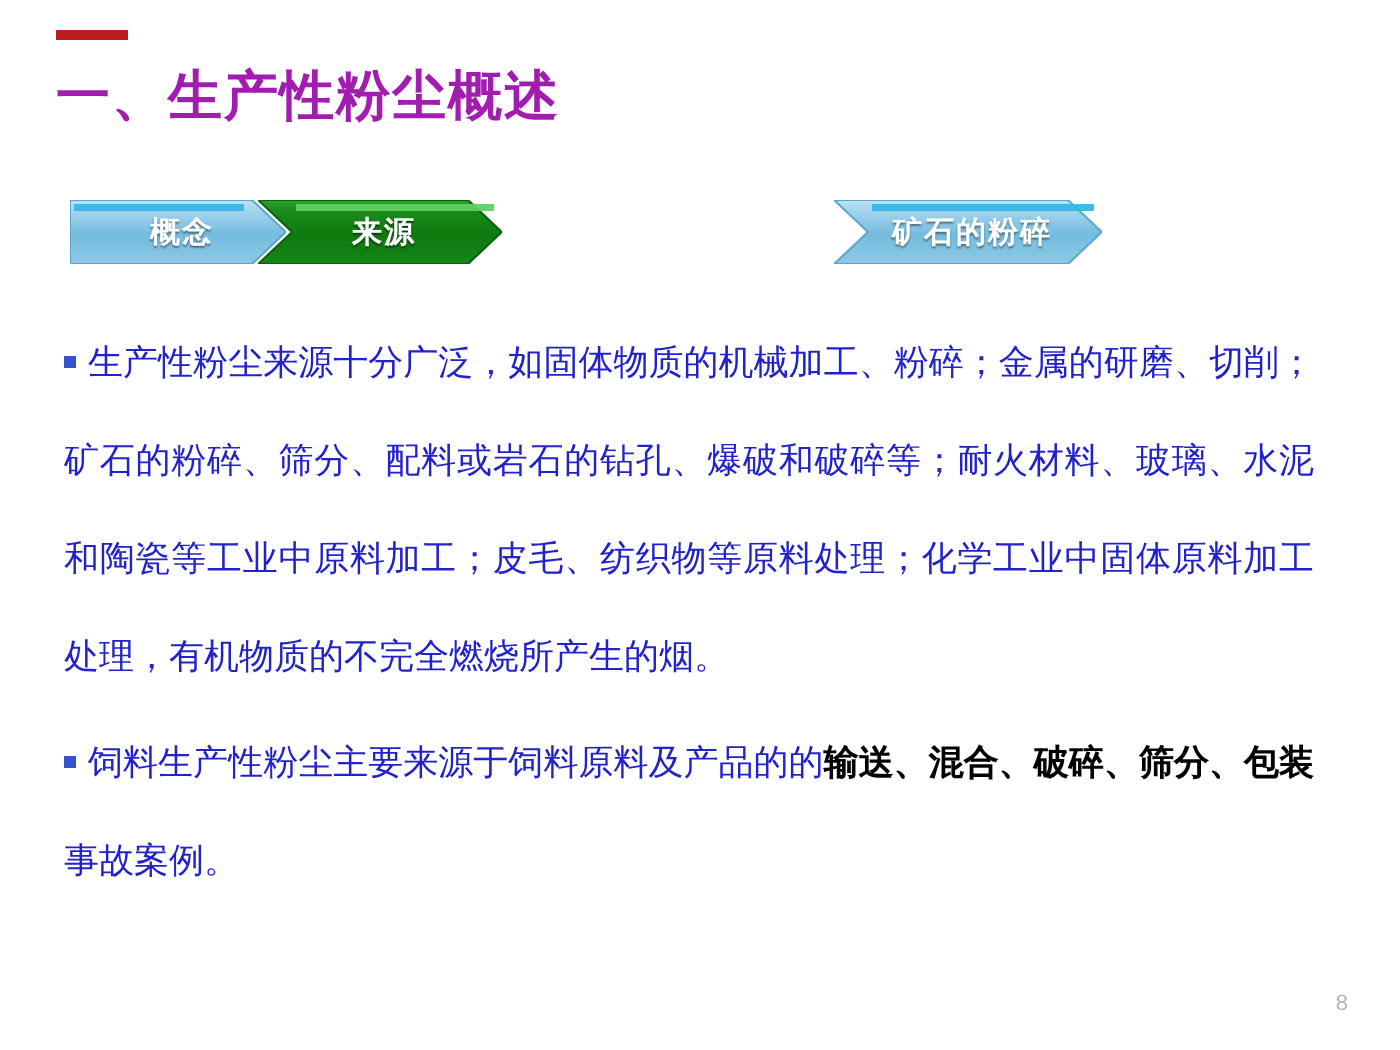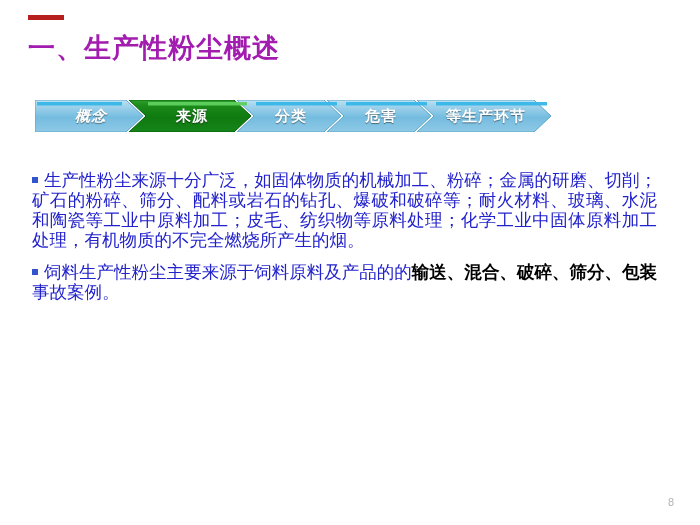--- a/index.html
+++ b/index.html
@@ -83,25 +83,24 @@
   #body-text {
     position: absolute;
     left: 32px;
     top: 158px;
     width: 625px;
   }
   .para {
     position: relative;
     color: #2222cc;
     font-size: 17.5px;
-    line-height: 20px;
+    line-height: 49px;
     text-align: justify;
     text-justify: inter-ideograph;
     margin-bottom: 4px;
-    margin-top: 12px;
   }
   .bullet-sq {
     display: inline-block;
     width: 6px;
     height: 6px;
     background: #3355cc;
     vertical-align: 3px;
     margin-right: 6px;
   }
   .para .txt {
@@ -123,21 +122,21 @@
 </head>
 <body>
 
 <div id="slide">
 
   <div id="top-accent"></div>
 
   <div id="slide-title">一、生产性粉尘概述</div>
 
   <div id="nav-bar">
-      <div class="chev" style="left: 0px; width: 108px; z-index: 10; font-style: italic;">
+      <div class="chev" style="left: 0px; width: 108px; z-index: 10;">
         <svg class="chev-shape" viewBox="0 0 108 32" preserveAspectRatio="none">
           <defs>
             <linearGradient id="g0" x1="0" y1="0" x2="0" y2="1">
               <stop offset="0%" stop-color="#bfe2f4"></stop>
               <stop offset="18%" stop-color="#a2d3ec"></stop>
               <stop offset="55%" stop-color="#74bcdf"></stop>
               <stop offset="100%" stop-color="#8fc9e6"></stop>
             </linearGradient>
           </defs>
           <path d="M0,0 L91,0 L108,16 L91,32 L0,32 Z" fill="url(#g0)" stroke="#5aa6c9" stroke-width="1"></path>
@@ -153,64 +152,34 @@
               <stop offset="18%" stop-color="#1a8a1a"></stop>
               <stop offset="55%" stop-color="#0f7a10"></stop>
               <stop offset="100%" stop-color="#15851a"></stop>
             </linearGradient>
           </defs>
           <path d="M0,0 L105,0 L122,16 L105,32 L0,32 L17,16 Z" fill="url(#g1)" stroke="#0b5f0b" stroke-width="1"></path>
           <rect x="19" y="2" width="99" height="3.5" fill="#5fd05f" opacity="0.95"></rect>
         </svg>
         <span class="chev-label">来源</span>
       </div>
-      <div class="chev" style="left: 202px; width: 104px; z-index: 8;">
-        <svg class="chev-shape" viewBox="0 0 104 32" preserveAspectRatio="none">
-          <defs>
-            <linearGradient id="g2" x1="0" y1="0" x2="0" y2="1">
-              <stop offset="0%" stop-color="#bfe2f4"></stop>
-              <stop offset="18%" stop-color="#a2d3ec"></stop>
-              <stop offset="55%" stop-color="#74bcdf"></stop>
-              <stop offset="100%" stop-color="#8fc9e6"></stop>
-            </linearGradient>
-          </defs>
-          <path d="M0,0 L87,0 L104,16 L87,32 L0,32 L17,16 Z" fill="url(#g2)" stroke="#5aa6c9" stroke-width="1"></path>
-          <rect x="19" y="2" width="81" height="3.5" fill="#36b6e8" opacity="0.95"></rect>
-        </svg>
-        <span class="chev-label">分类</span>
-      </div>
-      <div class="chev" style="left: 292px; width: 104px; z-index: 7;">
-        <svg class="chev-shape" viewBox="0 0 104 32" preserveAspectRatio="none">
-          <defs>
-            <linearGradient id="g3" x1="0" y1="0" x2="0" y2="1">
-              <stop offset="0%" stop-color="#bfe2f4"></stop>
-              <stop offset="18%" stop-color="#a2d3ec"></stop>
-              <stop offset="55%" stop-color="#74bcdf"></stop>
-              <stop offset="100%" stop-color="#8fc9e6"></stop>
-            </linearGradient>
-          </defs>
-          <path d="M0,0 L87,0 L104,16 L87,32 L0,32 L17,16 Z" fill="url(#g3)" stroke="#5aa6c9" stroke-width="1"></path>
-          <rect x="19" y="2" width="81" height="3.5" fill="#36b6e8" opacity="0.95"></rect>
-        </svg>
-        <span class="chev-label">危害</span>
-      </div>
       <div class="chev" style="left: 382px; width: 134px; z-index: 6;">
         <svg class="chev-shape" viewBox="0 0 134 32" preserveAspectRatio="none">
           <defs>
             <linearGradient id="g4" x1="0" y1="0" x2="0" y2="1">
               <stop offset="0%" stop-color="#bfe2f4"></stop>
               <stop offset="18%" stop-color="#a2d3ec"></stop>
               <stop offset="55%" stop-color="#74bcdf"></stop>
               <stop offset="100%" stop-color="#8fc9e6"></stop>
             </linearGradient>
           </defs>
           <path d="M0,0 L117,0 L134,16 L117,32 L0,32 L17,16 Z" fill="url(#g4)" stroke="#5aa6c9" stroke-width="1"></path>
           <rect x="19" y="2" width="111" height="3.5" fill="#36b6e8" opacity="0.95"></rect>
         </svg>
-        <span class="chev-label">等生产环节</span>
+        <span class="chev-label">矿石的粉碎</span>
       </div>
     </div>
 
   <div id="body-text">
       <div class="para"><span class="bullet-sq"></span><span class="txt">生产性粉尘来源十分广泛，如固体物质的机械加工、粉碎；金属的研磨、切削；矿石的粉碎、筛分、配料或岩石的钻孔、爆破和破碎等；耐火材料、玻璃、水泥和陶瓷等工业中原料加工；皮毛、纺织物等原料处理；化学工业中固体原料加工处理，有机物质的不完全燃烧所产生的烟。</span></div>
       <div class="para"><span class="bullet-sq"></span><span class="txt">饲料生产性粉尘主要来源于饲料原料及产品的的</span><span class="txt em">输送、混合、破碎、筛分、包装</span><span class="txt">事故案例。</span></div>
     </div>
 
   <div id="page-number">8</div>
 

